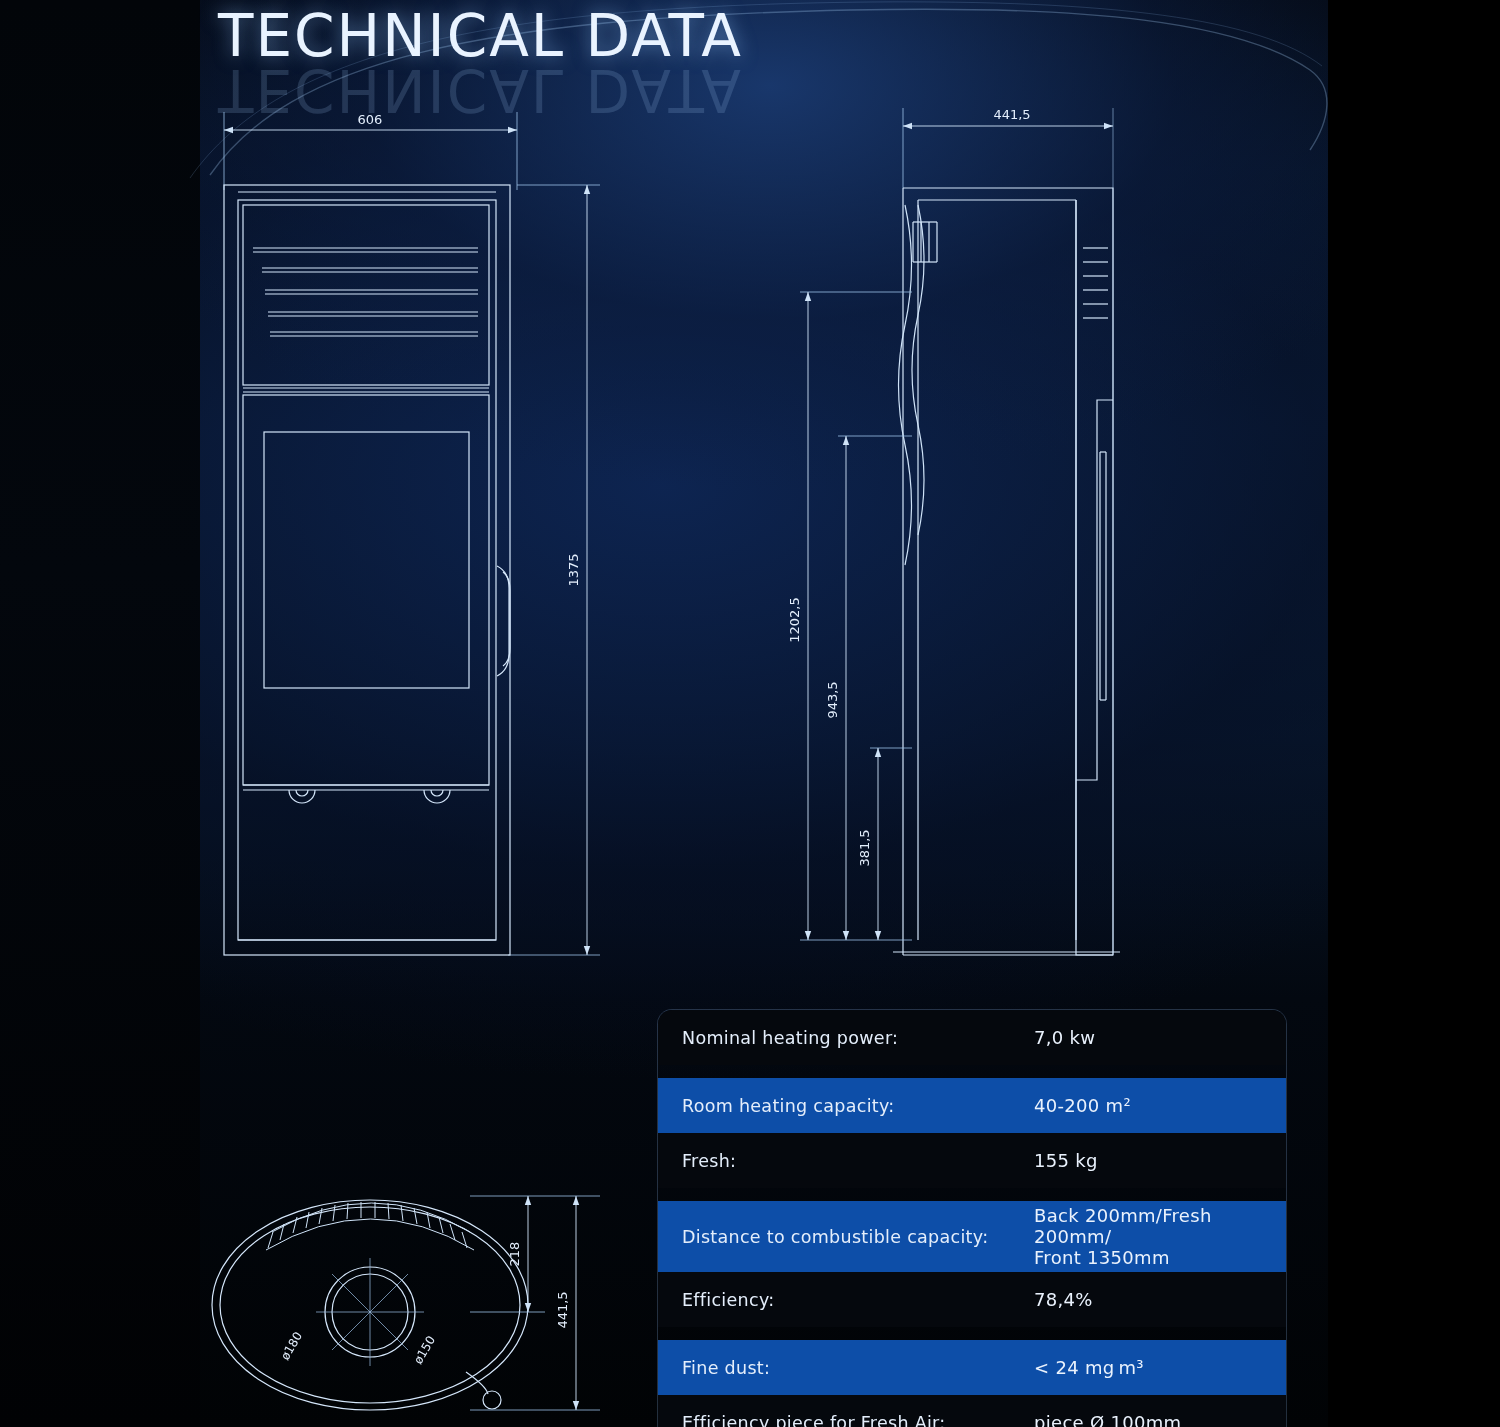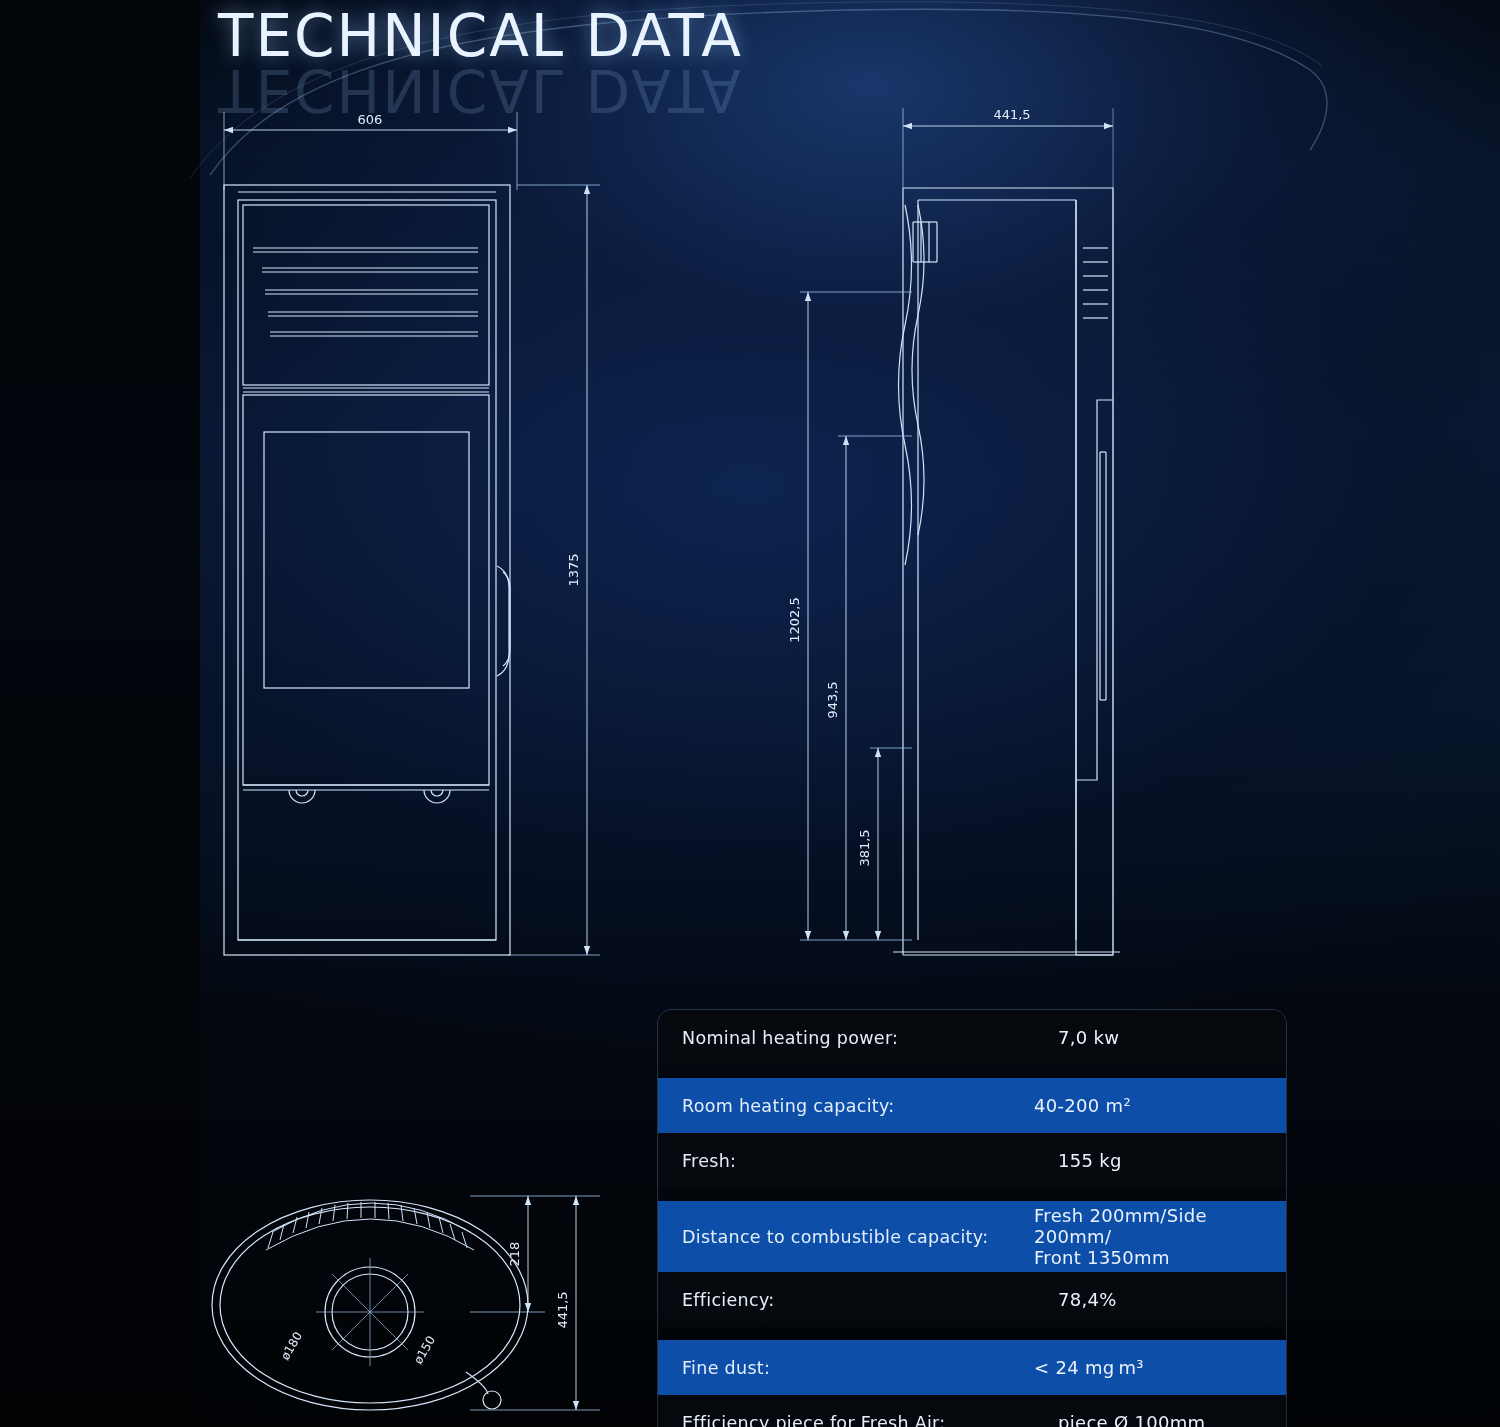--- a/index.html
+++ b/index.html
@@ -4,21 +4,21 @@
 <style>
   html,body{margin:0;padding:0;}
   body{
     width:1500px;height:1427px;
     background:#000;
     font-family:"Liberation Sans", sans-serif;
     overflow:hidden;
   }
   #page{
     position:relative;
-    width:1500px;height:1427px;
+    width:1328px;height:1427px;
     background:
       radial-gradient(ellipse 900px 520px at 58% 6%, rgba(28,62,120,0.85) 0%, rgba(12,30,66,0.55) 45%, rgba(4,10,24,0.0) 78%),
       radial-gradient(ellipse 1200px 700px at 50% 34%, rgba(14,38,86,0.85) 0%, rgba(6,16,40,0.6) 55%, rgba(2,5,14,0) 85%),
       linear-gradient(180deg,#04080f 0%, #071427 12%, #0a1c36 30%, #071528 52%, #030810 70%, #010305 100%);
     overflow:hidden;
   }
   .sidebar-dark{
     position:absolute;left:0;top:0;width:200px;height:1427px;
     background:linear-gradient(180deg,#020509 0%, #03070d 40%, #010204 100%);
   }
@@ -47,21 +47,21 @@
   .spec-table{
     position:absolute;left:658px;top:1010px;width:628px;
     border-radius:14px;overflow:hidden;
     box-shadow:0 0 0 1px rgba(140,180,230,0.25);
   }
   .spec-row{
     display:flex;align-items:center;
     min-height:47px;
     padding:4px 0;
   }
-  .spec-row.odd{background:#05080d;gap:24px;}
+  .spec-row.odd{background:#05080d;}
   .spec-row.even{background:#0d4ea8;margin-top:13px;}
   .spec-label{
     flex:0 0 352px;
     padding-left:24px;
     color:#e4eefb;
     font-size:17.5px;
     font-family:"DejaVu Sans", sans-serif;
     letter-spacing:0.3px;
   }
   .spec-value{
@@ -267,21 +267,21 @@
     <div class="spec-row odd">
       <div class="spec-label">Fresh:</div>
       <div class="spec-value">
         <span>155 kg</span>
       </div>
     </div>
 
     <div class="spec-row even">
       <div class="spec-label">Distance to combustible capacity:</div>
       <div class="spec-value">
-        <span>Fresh 200mm/Side 200mm/</span>
+        <span>Back 200mm/Fresh 200mm/</span>
         <span>Front 1350mm</span>
       </div>
     </div>
 
     <div class="spec-row odd">
       <div class="spec-label">Efficiency:</div>
       <div class="spec-value">
         <span>78,4%</span>
       </div>
     </div>

